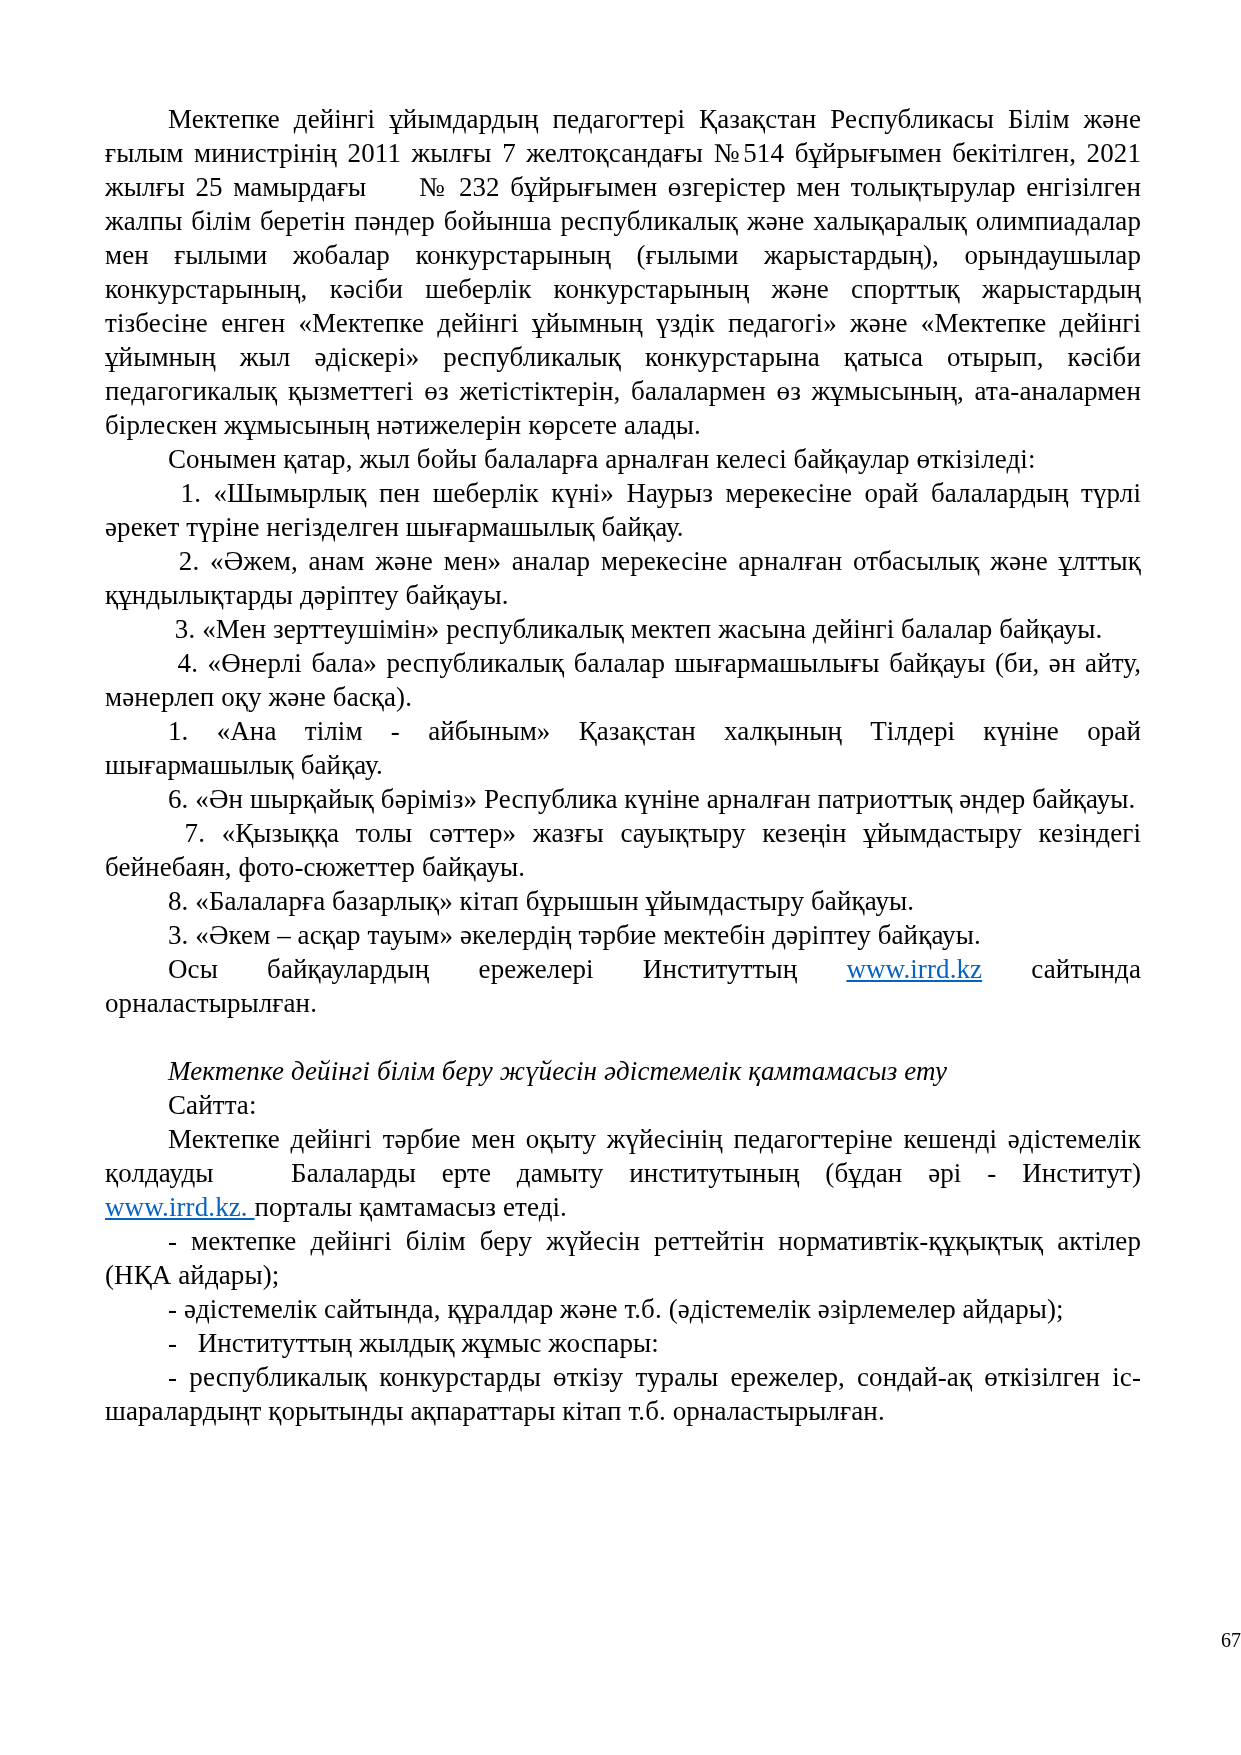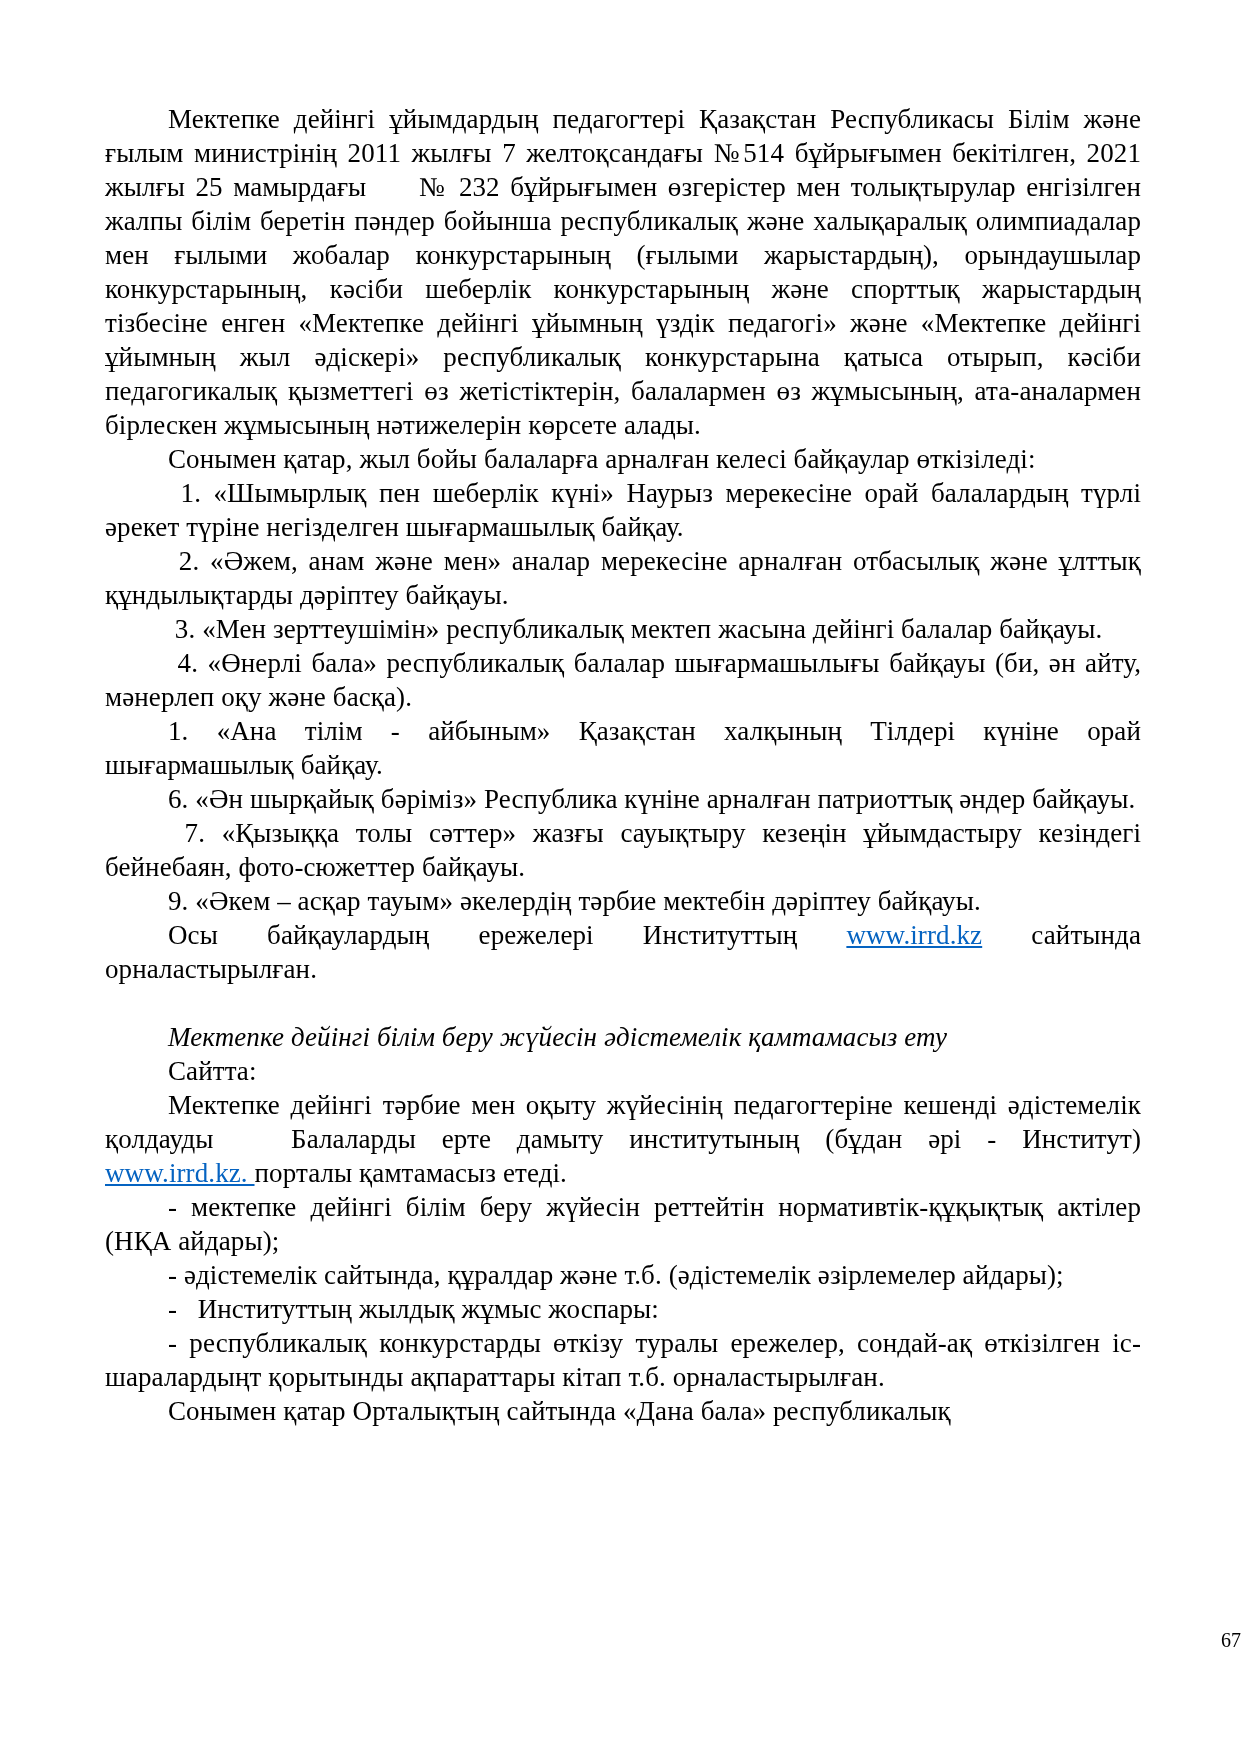--- a/index.html
+++ b/index.html
@@ -59,26 +59,26 @@
   <div class="text-block" style="color: rgb(0, 0, 0);">
       <p class="para body"><span>Мектепке дейінгі ұйымдардың педагогтері Қазақстан Республикасы Білім және ғылым министрінің 2011 жылғы 7 желтоқсандағы №514 бұйрығымен бекітілген, 2021 жылғы 25 мамырдағы&nbsp;&nbsp;&nbsp;&nbsp; № 232 бұйрығымен өзгерістер мен толықтырулар енгізілген жалпы білім беретін пәндер бойынша республикалық және халықаралық олимпиадалар мен ғылыми жобалар конкурстарының (ғылыми жарыстардың), орындаушылар конкурстарының, кәсіби шеберлік конкурстарының және спорттық жарыстардың тізбесіне енген «Мектепке дейінгі ұйымның үздік педагогі» және «Мектепке дейінгі ұйымның жыл әдіскері» республикалық конкурстарына қатыса отырып, кәсіби педагогикалық қызметтегі өз жетістіктерін, балалармен өз жұмысының, ата-аналармен бірлескен жұмысының нәтижелерін көрсете алады.</span></p>
       <p class="para body"><span>Сонымен қатар, жыл бойы балаларға арналған келесі байқаулар өткізіледі:</span></p>
       <p class="para body"><span>&nbsp;1. «Шымырлық пен шеберлік күні» Наурыз мерекесіне орай балалардың түрлі әрекет түріне негізделген шығармашылық байқау.</span></p>
       <p class="para body"><span>&nbsp;2. «Әжем, анам және мен» аналар мерекесіне арналған отбасылық және ұлттық құндылықтарды дәріптеу байқауы.</span></p>
       <p class="para body"><span>&nbsp;3. «Мен зерттеушімін» республикалық мектеп жасына дейінгі балалар байқауы.</span></p>
       <p class="para body"><span>&nbsp;4. «Өнерлі бала» республикалық балалар шығармашылығы байқауы (би, ән айту, мәнерлеп оқу және басқа).</span></p>
       <p class="para body"><span>1. «Ана тілім - айбыным» Қазақстан халқының Тілдері күніне орай шығармашылық байқау.</span></p>
       <p class="para body"><span>6. «Ән шырқайық бәріміз» Республика күніне арналған патриоттық әндер байқауы.</span></p>
       <p class="para body"><span>&nbsp;7. «Қызыққа толы сәттер» жазғы сауықтыру кезеңін ұйымдастыру кезіндегі бейнебаян, фото-сюжеттер байқауы.</span></p>
-      <p class="para body"><span>9. «Әкем – асқар тауым» әкелердің тәрбие мектебін дәріптеу байқауы.</span></p>
+      <p class="para body"><span>8. «Балаларға базарлық» кітап бұрышын ұйымдастыру байқауы.</span></p>
+      <p class="para body"><span>3. «Әкем – асқар тауым» әкелердің тәрбие мектебін дәріптеу байқауы.</span></p>
       <p class="para body"><span>Осы байқаулардың ережелері Институттың </span><a class="link" href="#" style="color: rgb(5, 99, 193);">www.irrd.kz</a><span> сайтында орналастырылған.</span></p>
       <p class="para spacer"></p>
       <p class="para heading"><span>Мектепке дейінгі білім беру жүйесін әдістемелік қамтамасыз ету</span></p>
       <p class="para body"><span>Сайтта:</span></p>
       <p class="para body"><span>Мектепке дейінгі тәрбие мен оқыту жүйесінің педагогтеріне кешенді әдістемелік қолдауды &nbsp;&nbsp;Балаларды ерте дамыту институтының (бұдан әрі - Институт) </span><a class="link" href="#" style="color: rgb(5, 99, 193);">www.irrd.kz.&nbsp;</a><span>порталы қамтамасыз етеді.</span></p>
       <p class="para body"><span>- мектепке дейінгі білім беру жүйесін реттейтін нормативтік-құқықтық актілер (НҚА айдары);</span></p>
       <p class="para body"><span>- әдістемелік сайтында, құралдар және т.б. (әдістемелік әзірлемелер айдары);</span></p>
       <p class="para body"><span>-&nbsp;&nbsp;&nbsp;Институттың жылдық жұмыс жоспары:</span></p>
       <p class="para body"><span>- республикалық конкурстарды өткізу туралы ережелер, сондай-ақ өткізілген іс-шаралардыңт қорытынды ақпараттары кітап т.б. орналастырылған.</span></p>
-      <p class="para body"><span>Сонымен қатар Орталықтың сайтында «Дана бала» республикалық</span></p>
     </div>
   <div class="page-number">67</div>
 </main>
 
 </body></html>

